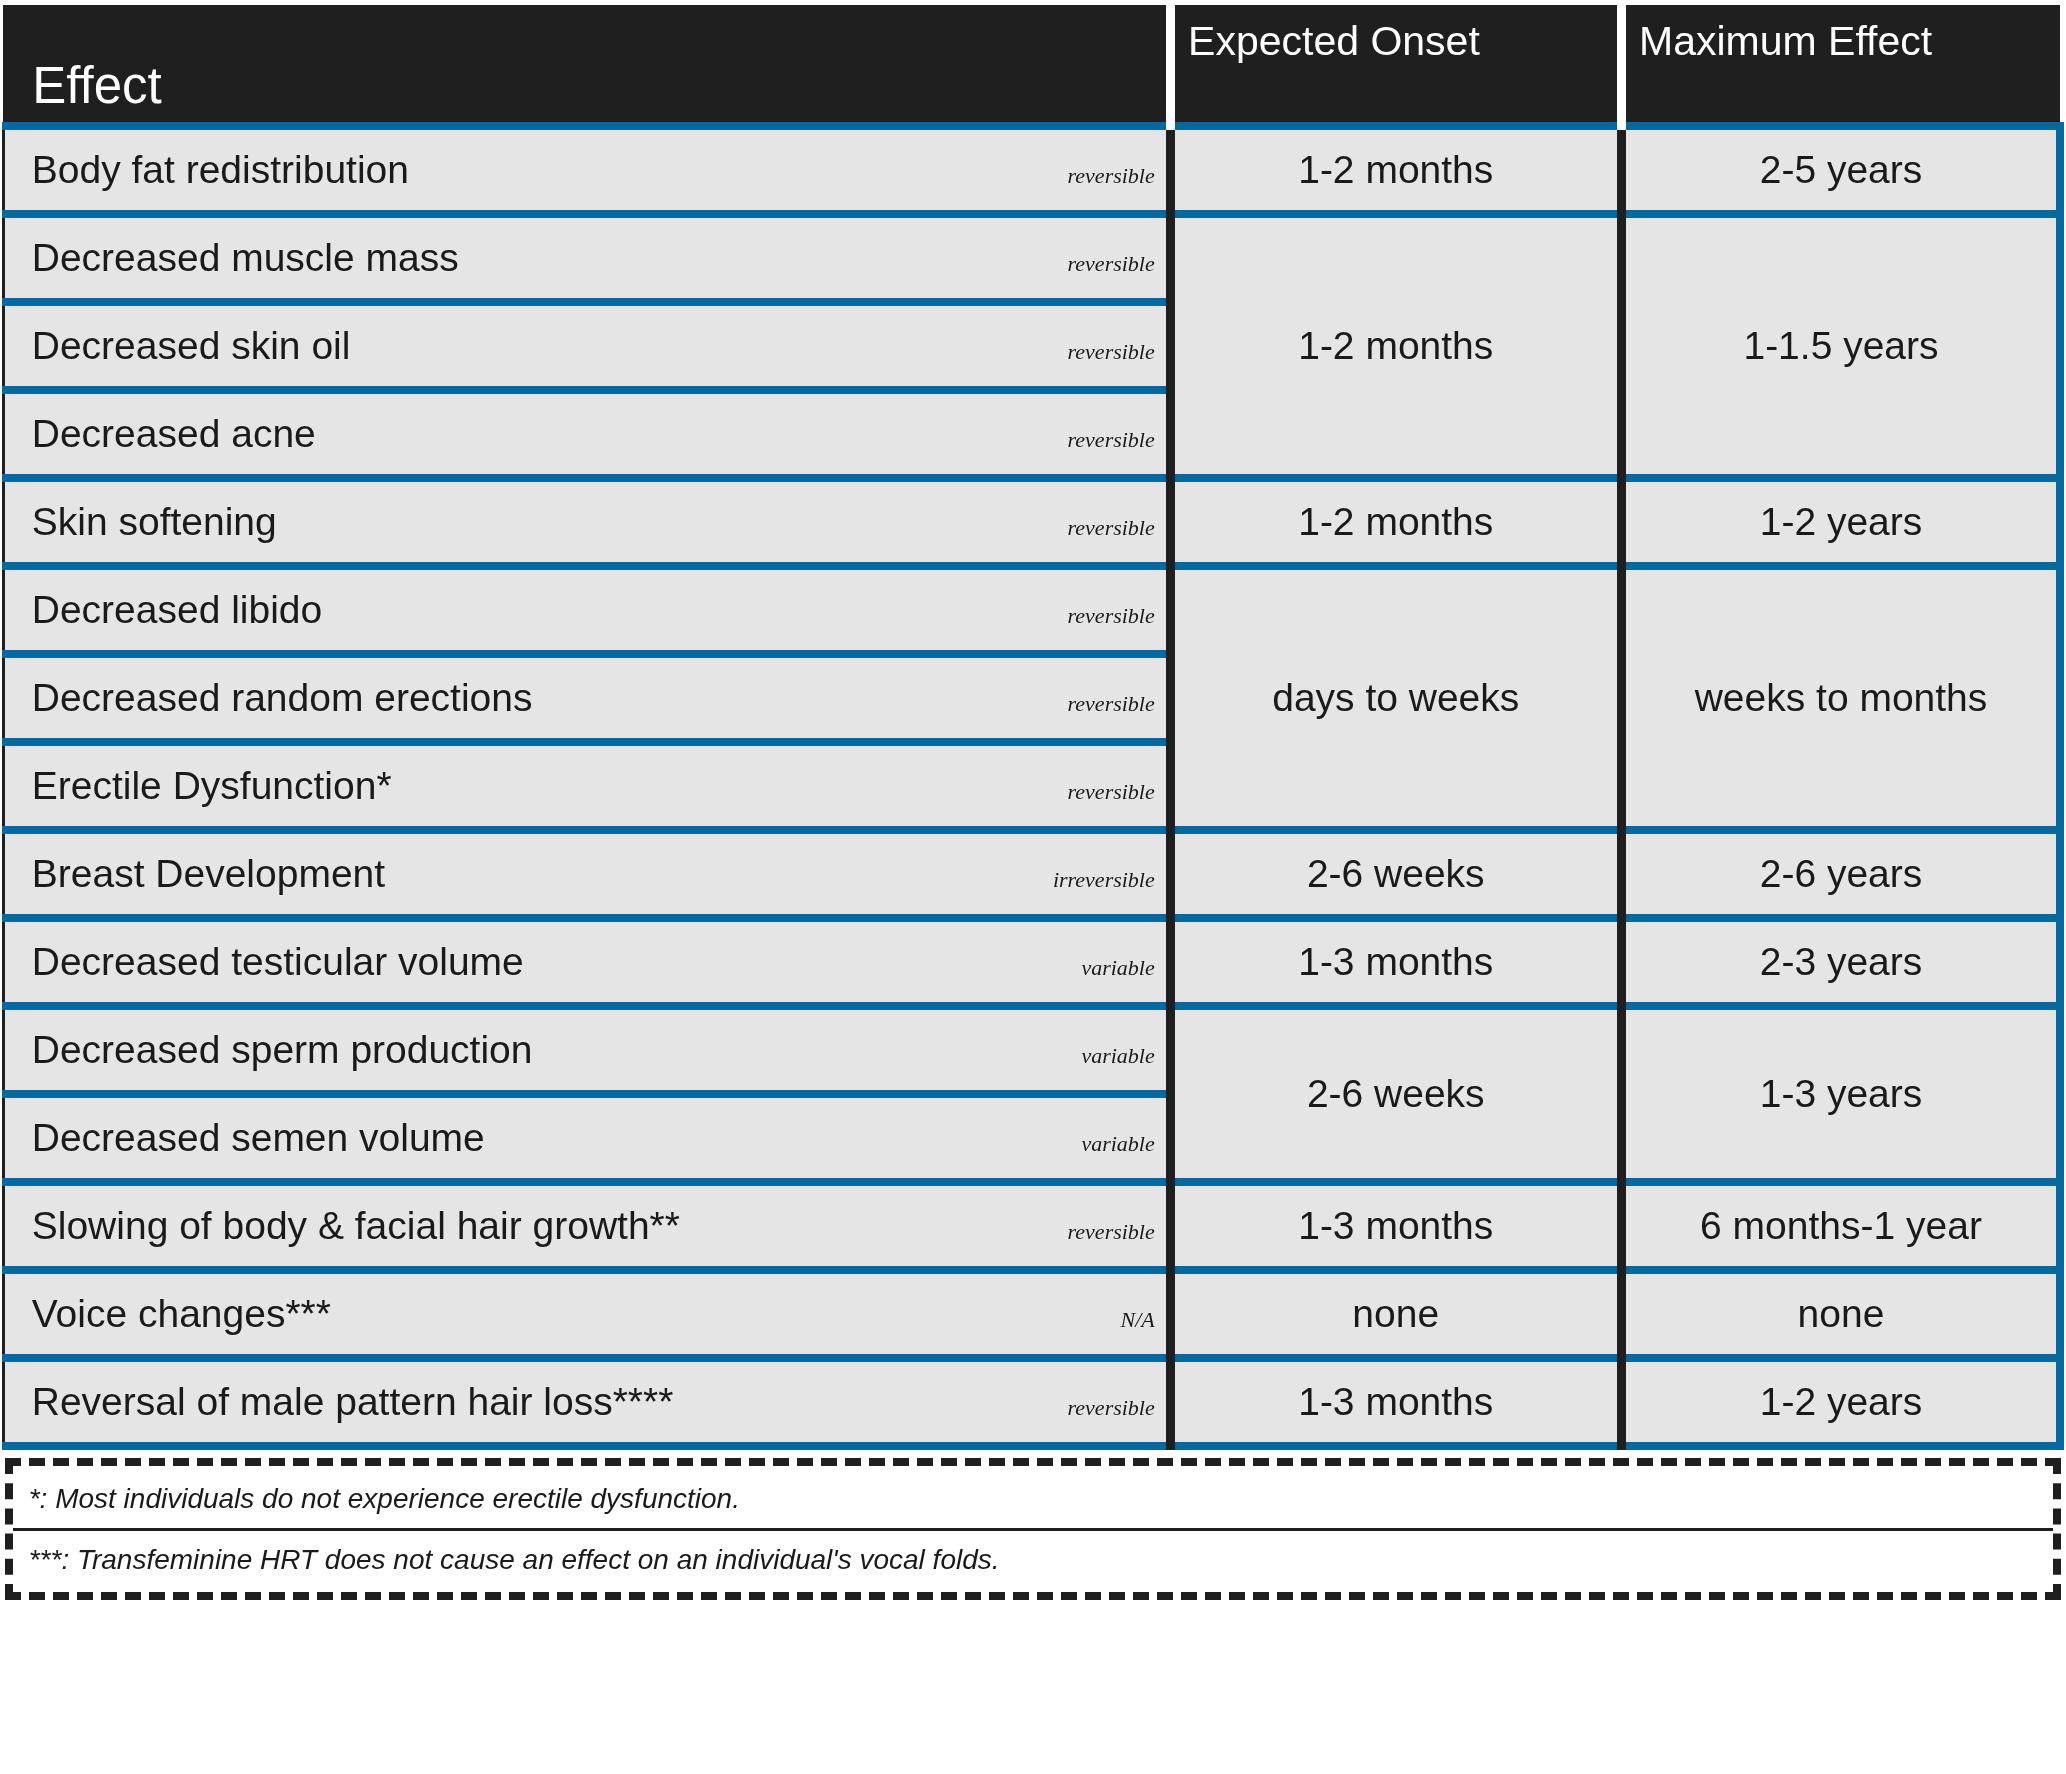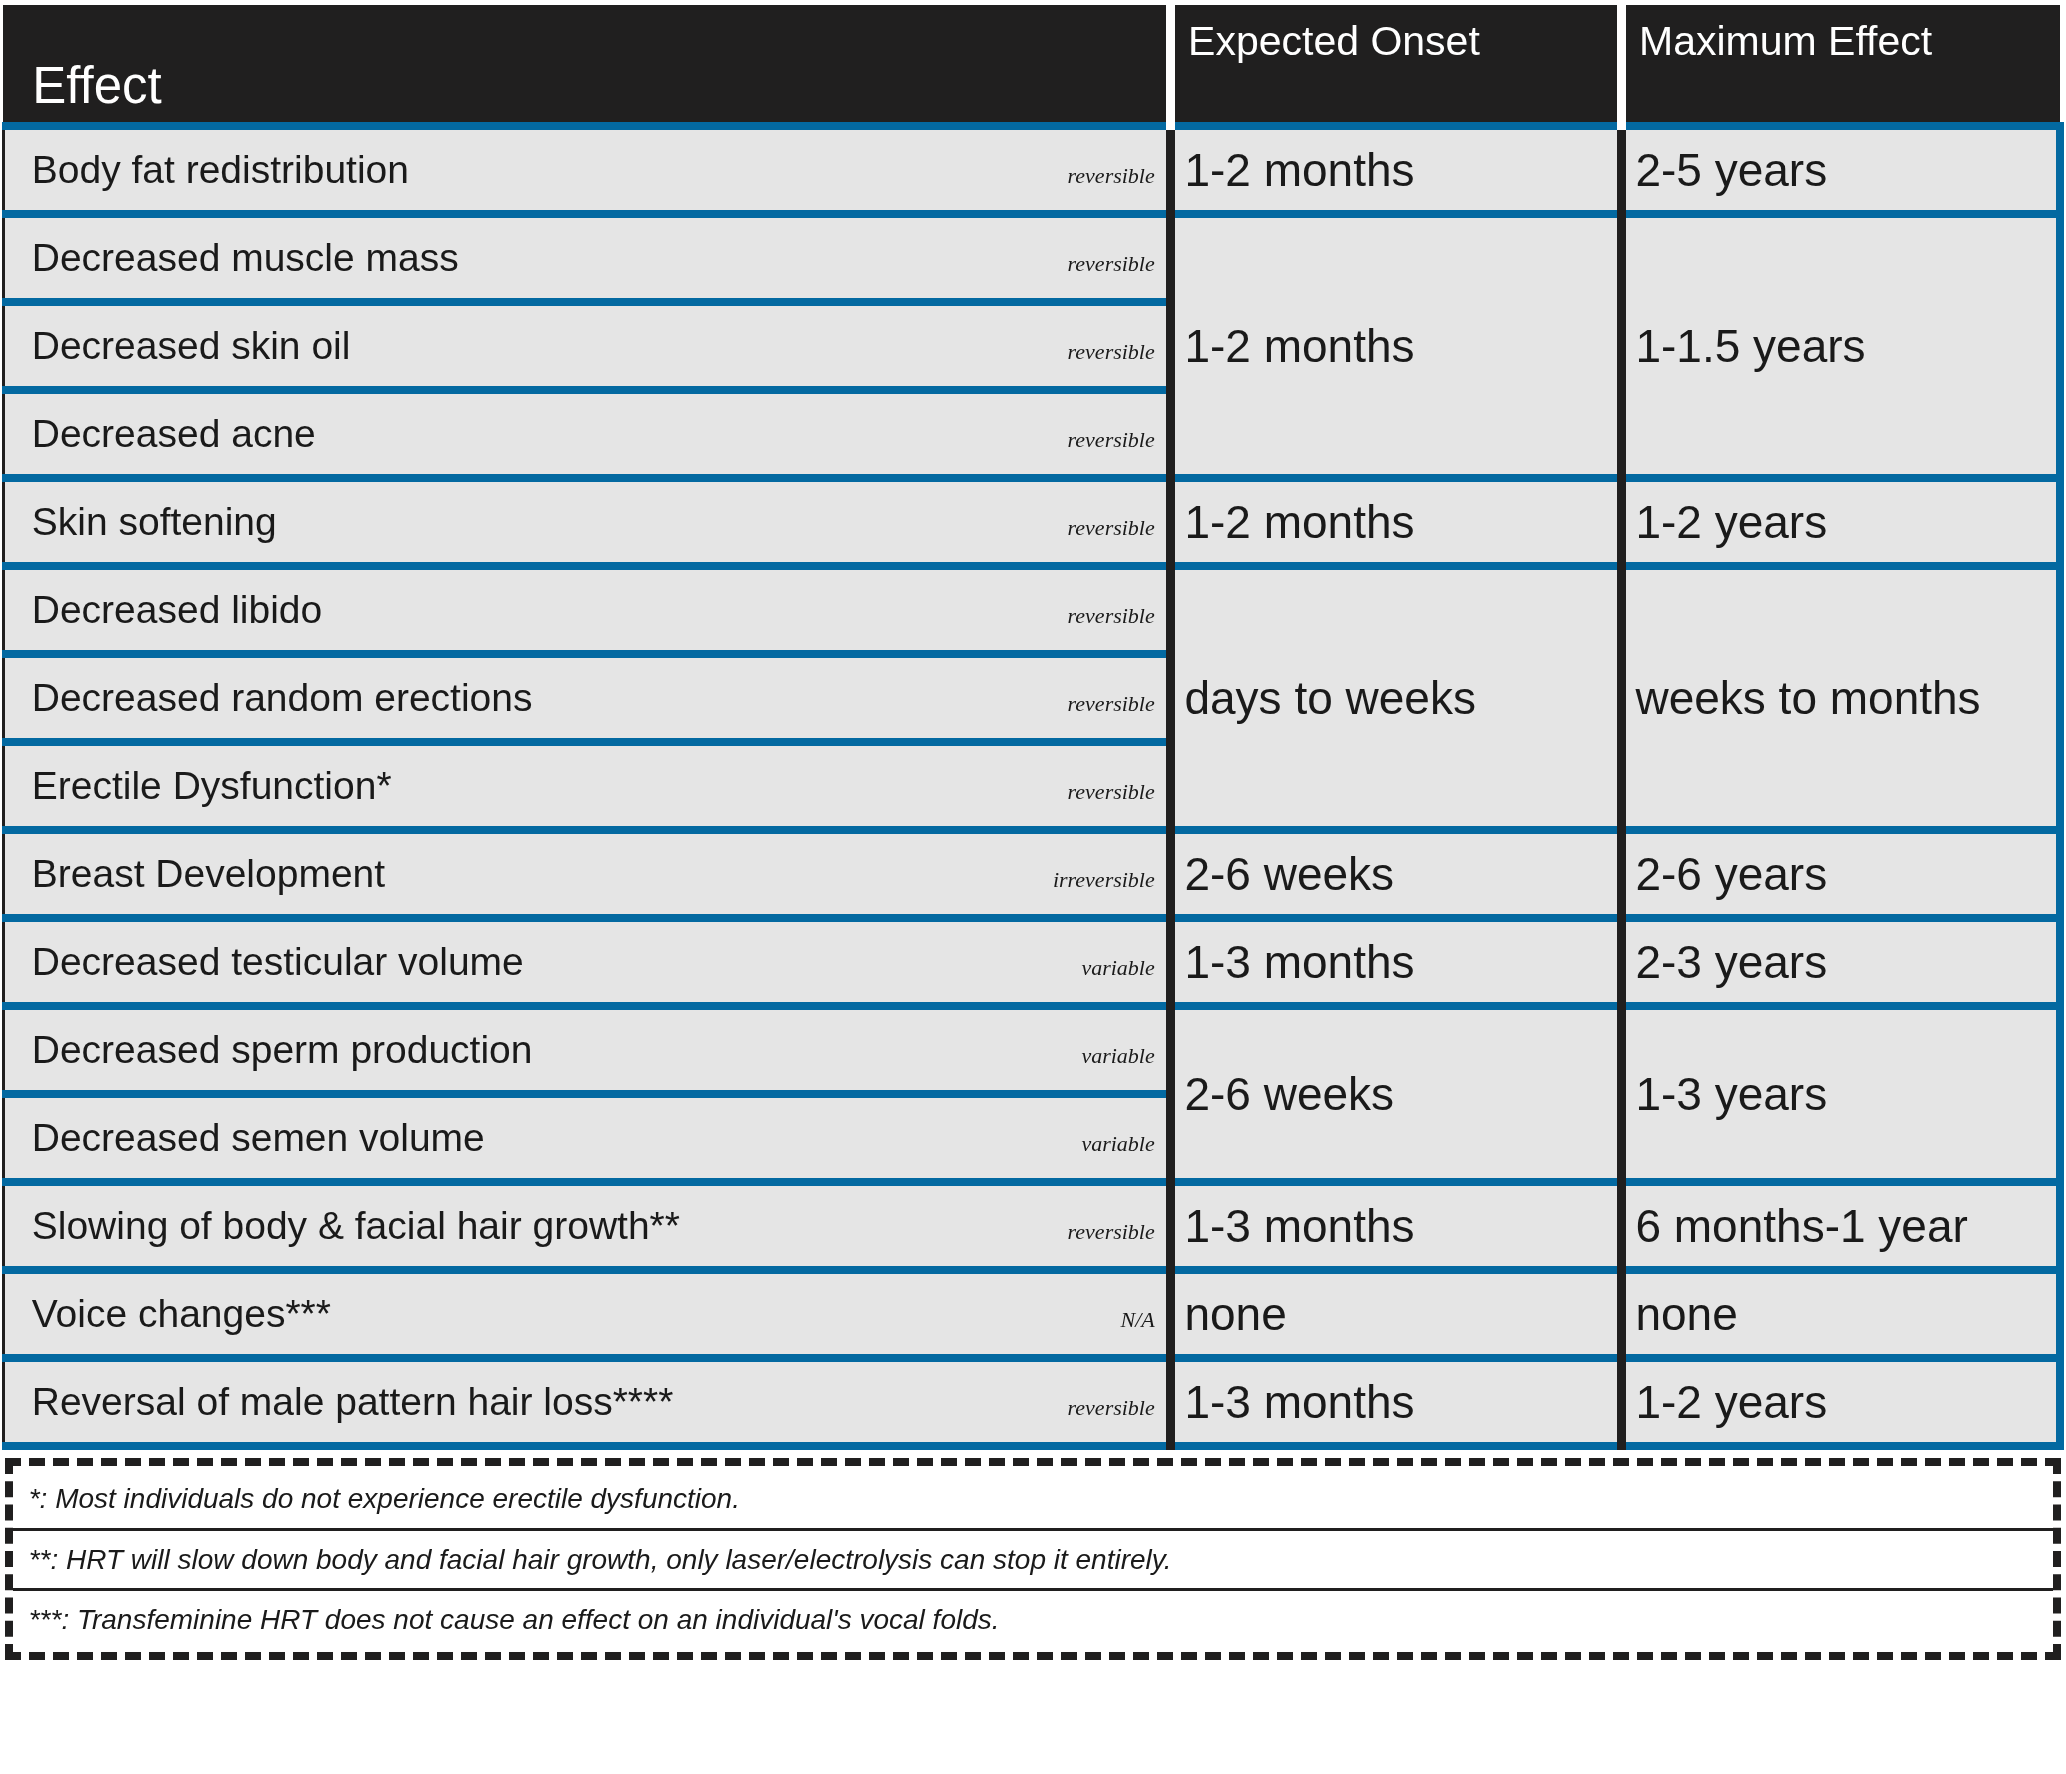--- a/index.html
+++ b/index.html
@@ -91,24 +91,25 @@
     font-size: 22px;
     font-style: italic;
     line-height: 1.1;
     padding-left: 15.7px;
     white-space: nowrap;
     font-family: Liberation Serif, serif;
   }
 
   td.onset-cell,
   td.max-cell {
-    font-size: 46px;
+    font-size: 39px;
     line-height: 1.1;
     padding: 0 9.7px 0 9.7px;
     white-space: nowrap;
+    text-align: center;
   }
   td.onset-cell { border-left: 9.7px solid #201f1f; }
   td.max-cell   { border-left: 9.7px solid #201f1f; }
 
   
   .footnotes {
     box-sizing: border-box;
     width: 2056px;
     margin: 8.5px auto 0 auto;
     border: 8.5px dashed #201f1f;
@@ -298,18 +299,17 @@
         </td>
         <td class="onset-cell">1-3 months</td>
         <td class="max-cell">1-2 years</td>
       </tr>
 
     </tbody>
   </table>
 
   <div class="footnotes">
     <div class="footnote">*: Most individuals do not experience erectile dysfunction.</div>
-    <div class="footnote">**: HRT will slow down body and facial hair growth, only laser/electrolysis can stop it entirely.</div>
     <div class="footnote">***: Transfeminine HRT does not cause an effect on an individual's vocal folds.</div>
   </div>
 
 </div>
 
 
 </body></html>

